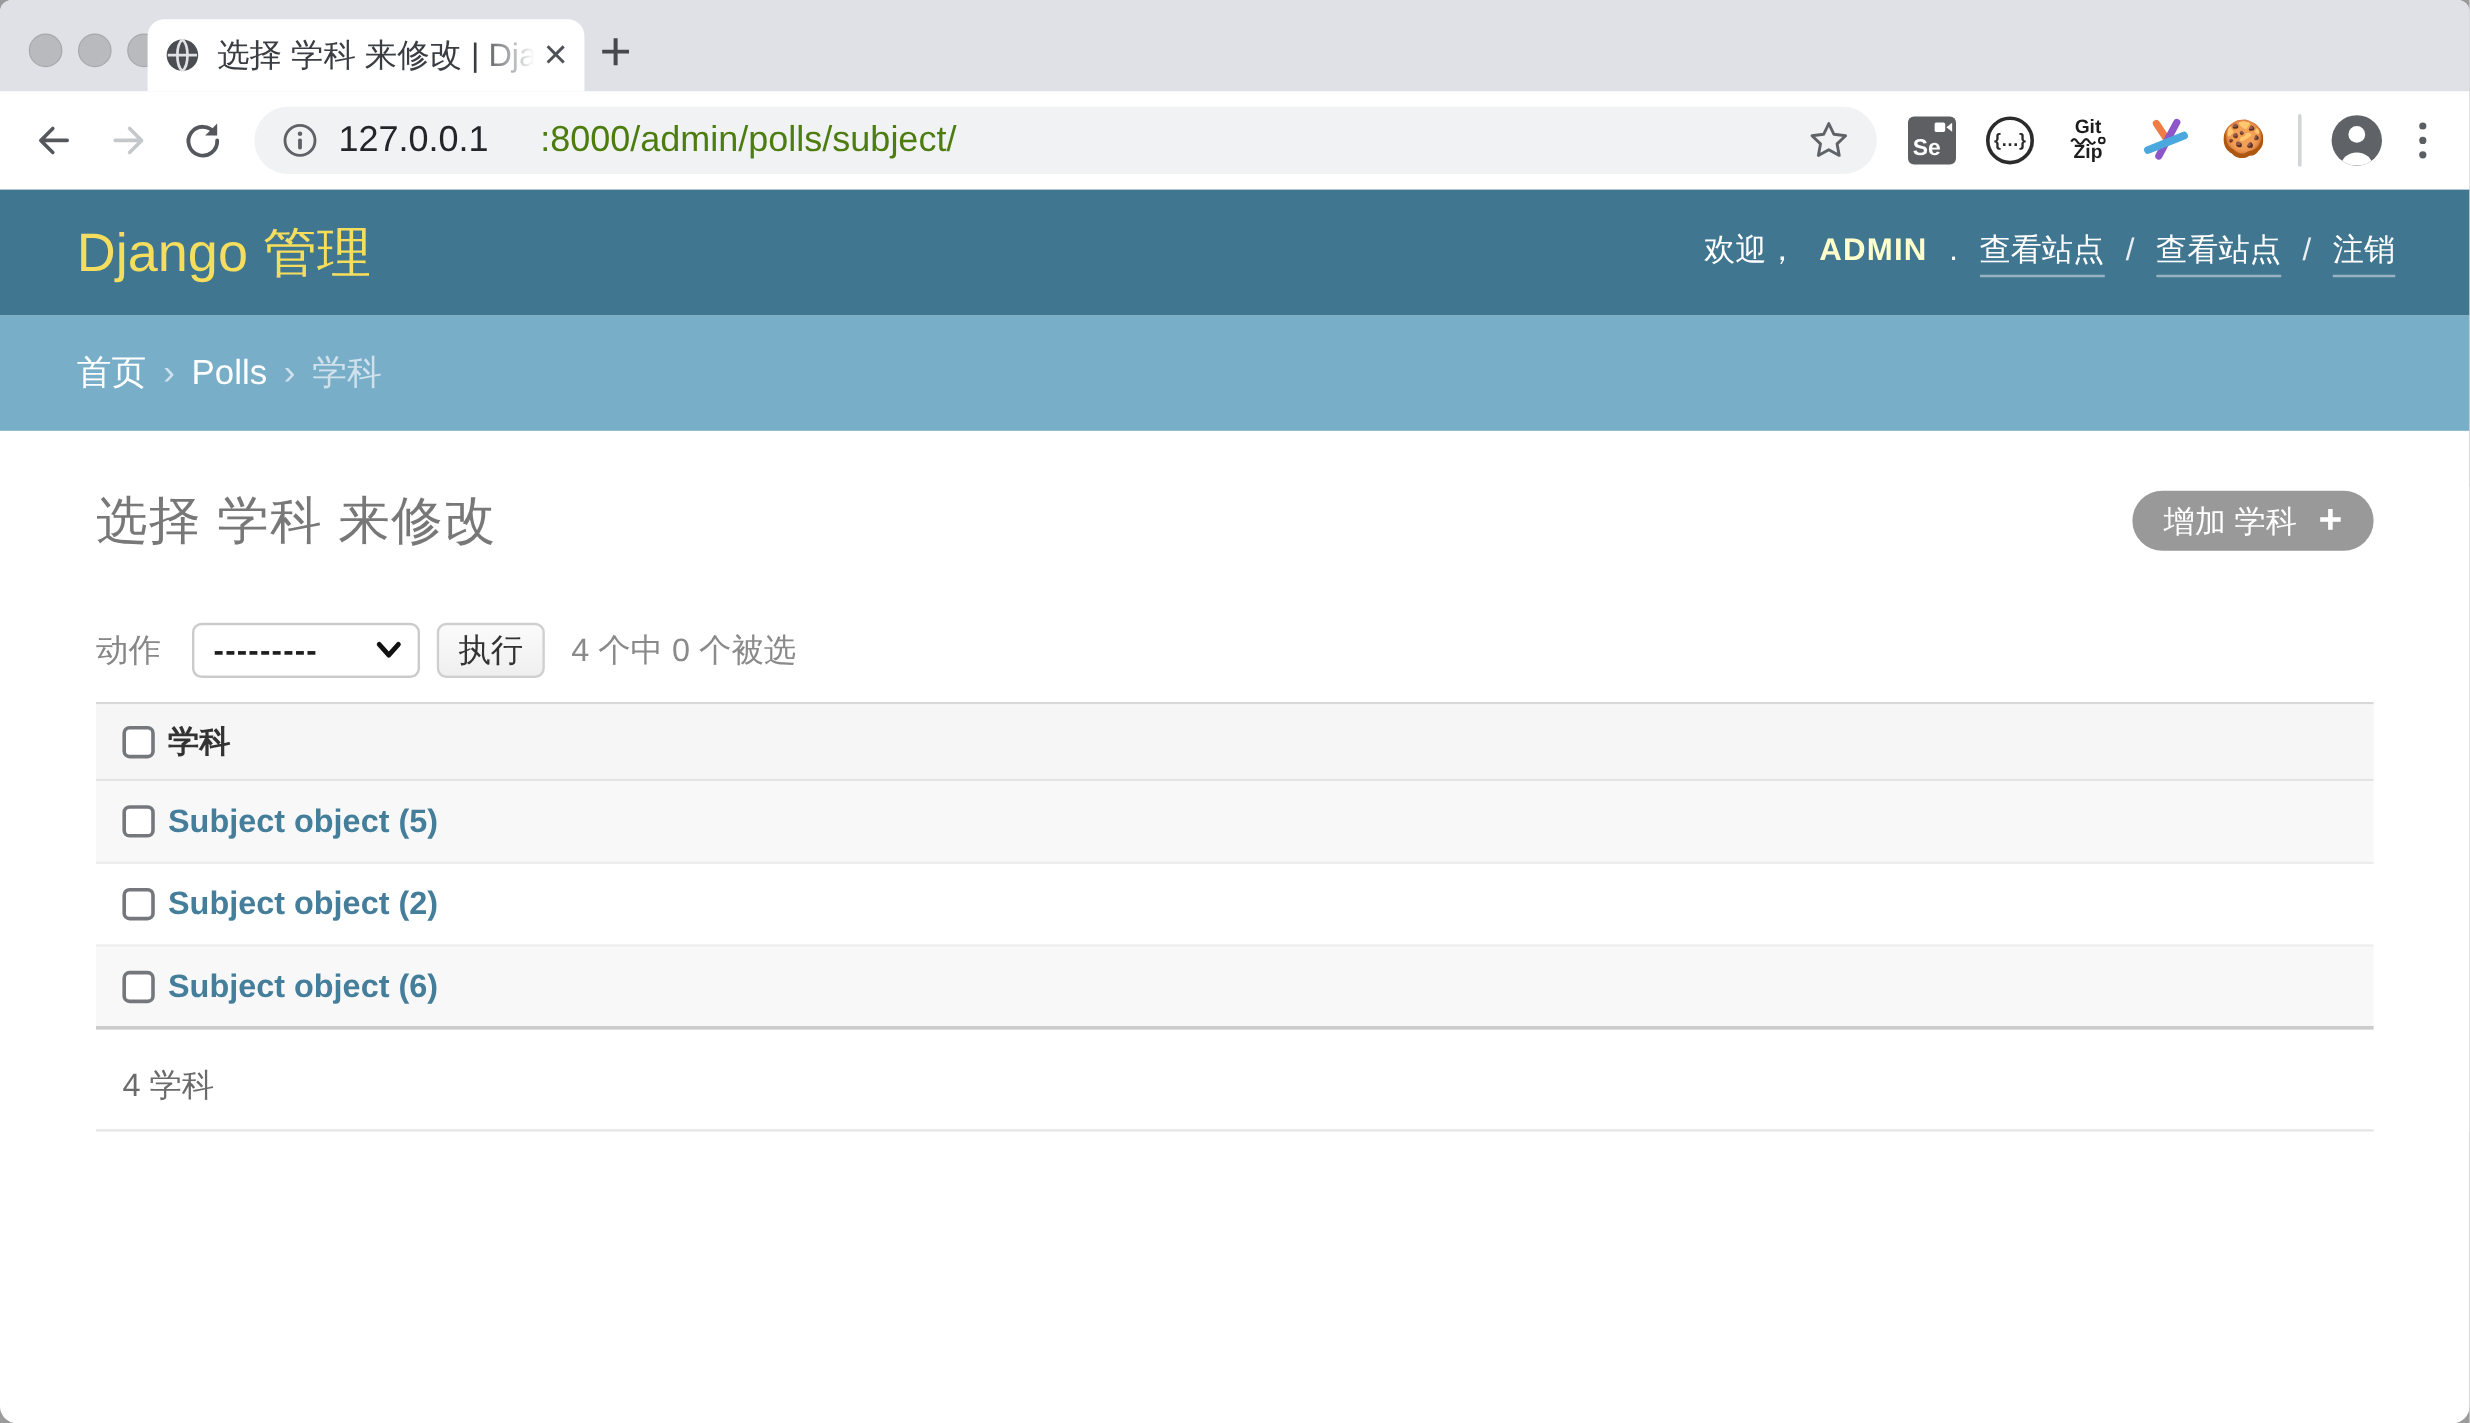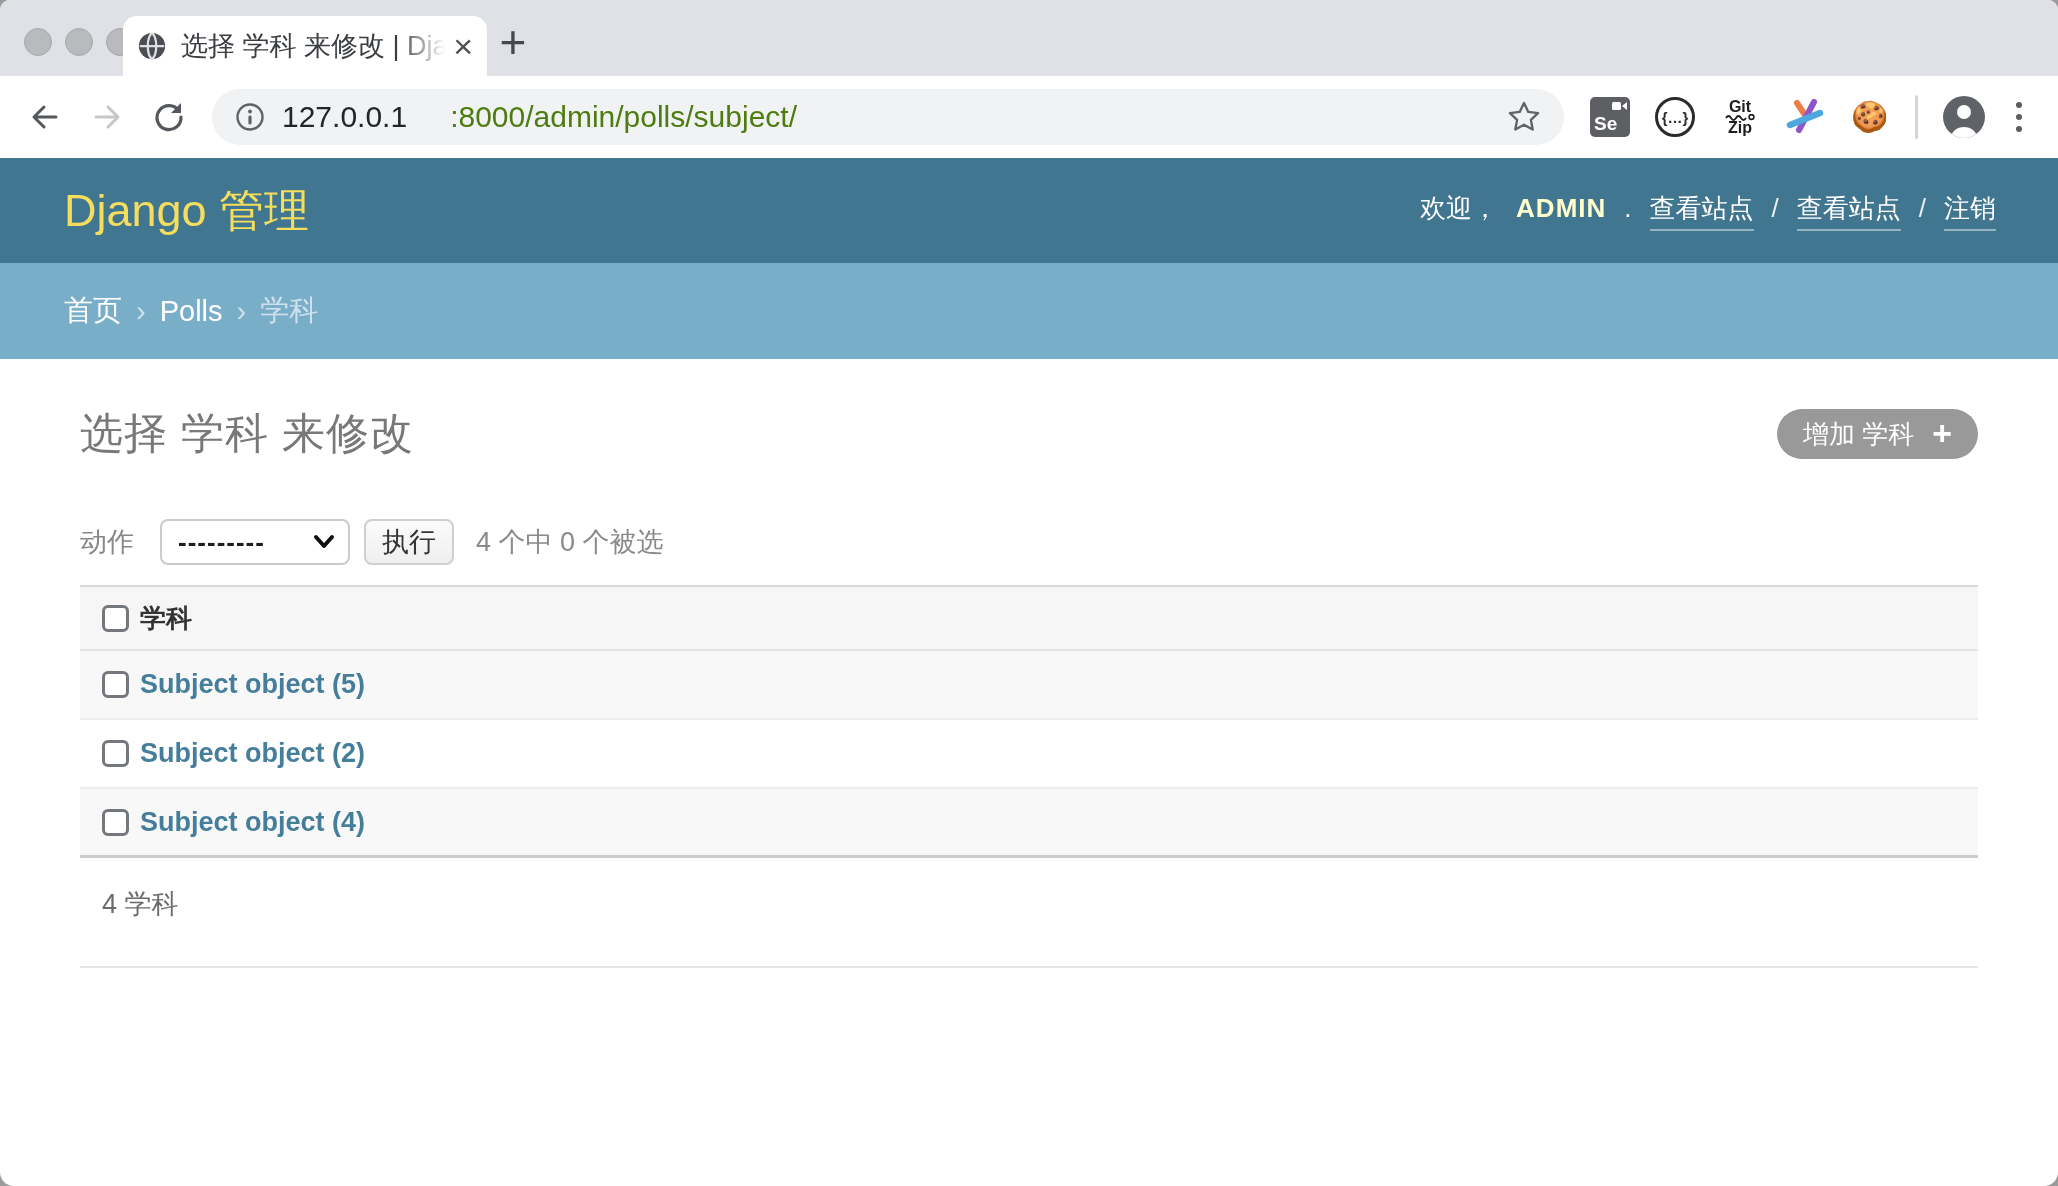--- a/index.html
+++ b/index.html
@@ -78,21 +78,21 @@
 
   .results { margin-top: 20px; border-top: 2px solid #d8d8d8; }
   .thead { height: 64px; background: #f6f6f6; border-bottom: 2px solid #e4e4e4; display: flex; align-items: center; }
   .cb-cell { width: 60px; padding-left: 22px; display: flex; align-items: center; flex: 0 0 auto; }
   .checkbox { width: 27px; height: 27px; border: 3px solid #74787d; border-radius: 6px; background: #fff; }
   .col-header { font-size: 26px; font-weight: 700; color: #333; }
   .row { height: 69px; display: flex; align-items: center; border-bottom: 2px solid #ededed; background: #fff; }
   .row.alt { background: #f8f8f8; }
   .row.last { border-bottom: 3px solid #ccc; }
   .row a { font-size: 27px; font-weight: 700; color: #447e9b; text-decoration: none; }
-  .paginator { font-size: 27px; color: #6b6b6b; padding: 28px 22px 44px; border-bottom: 2px solid #e6e6e6; }
+  .paginator { font-size: 27px; color: #6b6b6b; padding: 28px 22px 19px; border-bottom: 2px solid #e6e6e6; }
 </style>
 </head>
 <body>
 
 <div class="window">
 
   <div class="tabstrip">
     <div class="traffic">
       <span class="light"></span>
       <span class="light"></span>
@@ -244,19 +244,19 @@
       <div class="row">
         <span class="cb-cell">
             <span class="checkbox"></span>
           </span>
         <a href="#">Subject object (2)</a>
       </div>
       <div class="row alt last">
         <span class="cb-cell">
             <span class="checkbox"></span>
           </span>
-        <a href="#">Subject object (4)</a>
+        <a href="#">Subject object (6)</a>
       </div>
       <div class="paginator">4 学科</div>
     </div>
   </div>
 
 </div>
 
 </body></html>

